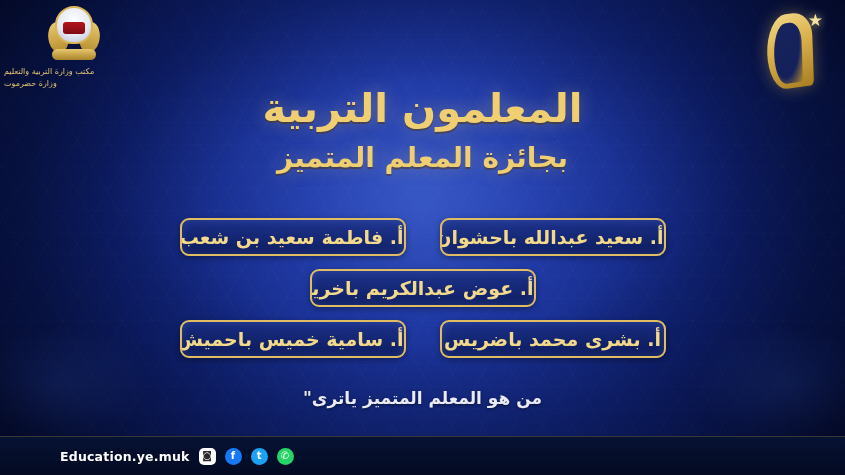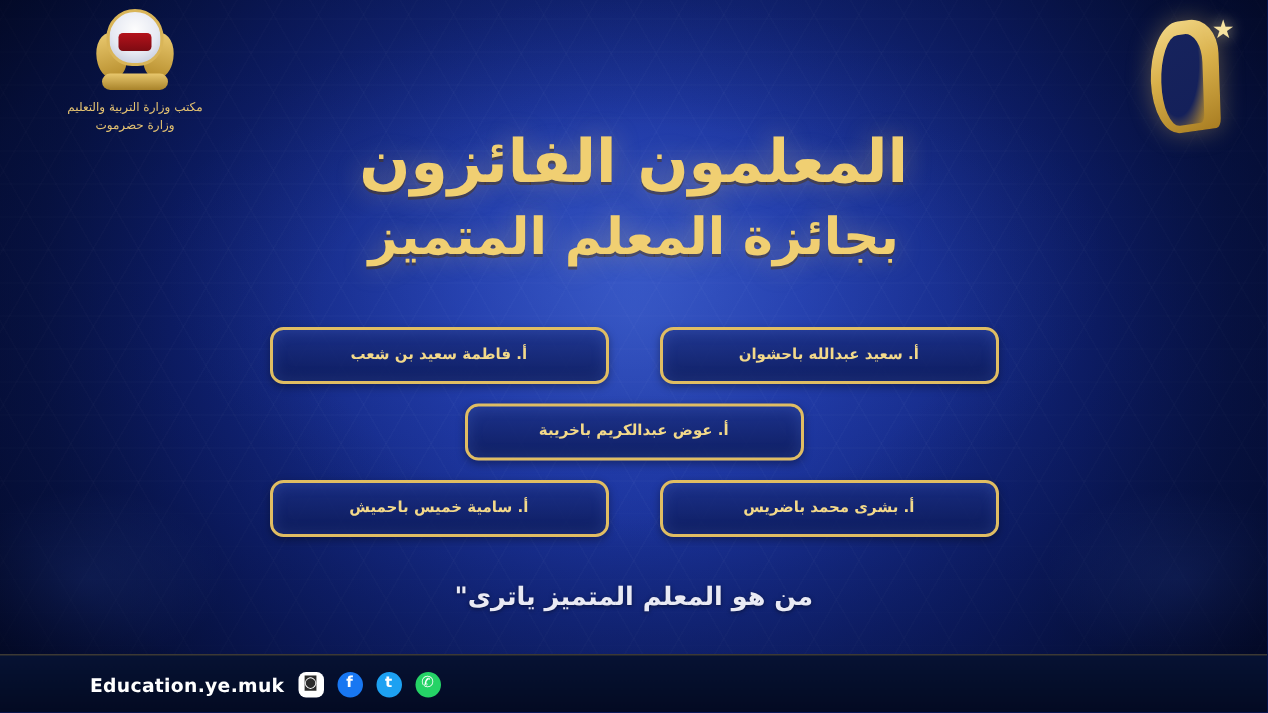--- a/index.html
+++ b/index.html
@@ -47,24 +47,24 @@
     width: 620px;
     height: 360px;
     transform: translate(-50%, -50%);
     background: radial-gradient(ellipse at center, rgba(90,130,255,0.30) 0%, rgba(60,95,220,0.12) 45%, rgba(0,0,0,0) 72%);
     pointer-events: none;
   }
 
   
   .logo-block {
     position: absolute;
-    left: 20px;
+    left: 4px;
     top: 6px;
     width: 140px;
-    text-align: center;
+    text-align: left;
     color: #e9c76a;
   }
   .logo-emblem {
     position: relative;
     width: 52px;
     height: 56px;
     margin: 0 auto 4px auto;
   }
   .logo-emblem .crest {
     position: absolute;
@@ -167,21 +167,21 @@
     font-family: "DejaVu Sans", sans-serif;
     font-weight: bold;
     color: #f0cf72;
     font-size: 40px;
     line-height: 52px;
     letter-spacing: 0;
     text-shadow:
       0 2px 0 rgba(80,50,0,0.45),
       0 0 18px rgba(240,207,114,0.35);
   }
-  .title-line.second { font-size: 34px; line-height: 48px; }
+  .title-line.second { font-size: 28px; line-height: 48px; }
 
   
   .winners {
     position: absolute;
     left: 0;
     right: 0;
     top: 218px;
     display: flex;
     flex-direction: column;
     align-items: center;
@@ -197,21 +197,21 @@
     width: 222px;
     height: 34px;
     line-height: 34px;
     border-radius: 9px;
     border: 2px solid #e0bd63;
     background: linear-gradient(180deg, rgba(26,46,130,0.75) 0%, rgba(12,26,88,0.85) 100%);
     box-shadow:
       inset 0 0 10px rgba(120,160,255,0.18),
       0 2px 6px rgba(0,0,0,0.35);
     color: #f3d98a;
-    font-size: 10px;
+    font-size: 19px;
     font-weight: bold;
     text-align: center;
     white-space: nowrap;
     overflow: hidden;
   }
 
   
   .question {
     position: absolute;
     left: 0;
@@ -304,21 +304,21 @@
     <div class="logo-text-1">مكتب وزارة التربية والتعليم</div>
     <div class="logo-text-2">وزارة حضرموت</div>
   </div>
 
   <div class="award-mark">
     <div class="swoosh"></div>
     <div class="star">★</div>
   </div>
 
   <div class="title-wrap">
-    <div class="title-line">المعلمون الفائزون</div>
+    <div class="title-line">المعلمون التربية</div>
     <div class="title-line second">بجائزة المعلم المتميز</div>
   </div>
 
   <div class="winners">
     <div class="winner-row">
       <div class="winner-chip">أ. سعيد عبدالله باحشوان</div>
       <div class="winner-chip">أ. فاطمة سعيد بن شعب</div>
     </div>
     <div class="winner-row">
       <div class="winner-chip">أ. عوض عبدالكريم باخريبة</div>

